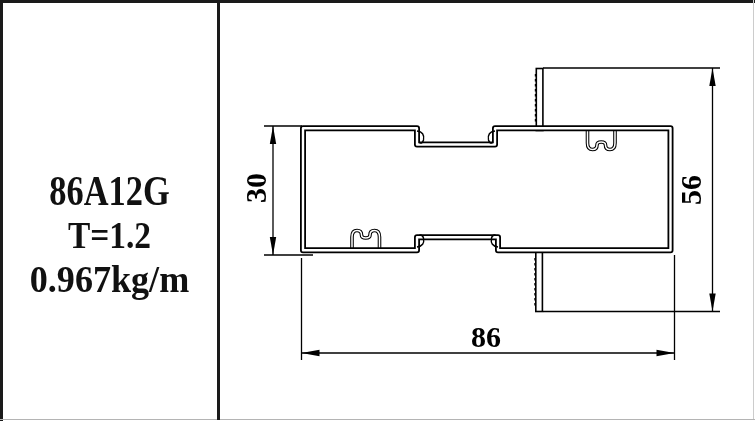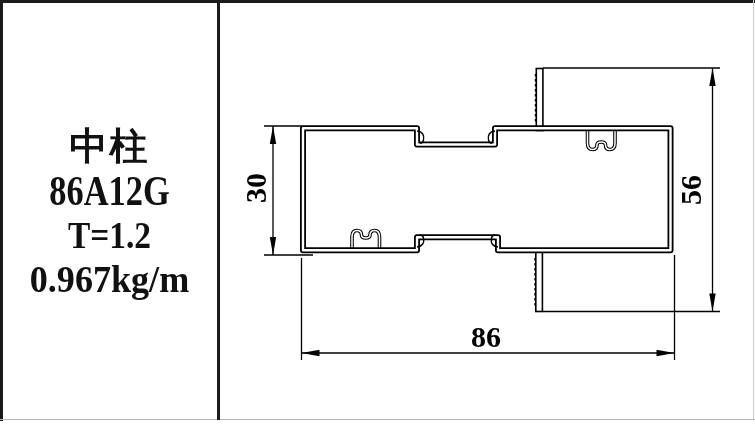--- a/index.html
+++ b/index.html
@@ -40,21 +40,20 @@
 
 <div class="frame">
 
   <div class="border border-top"></div>
   <div class="border border-left"></div>
   <div class="border-bottom border" style="background:#b4b4b4;"></div>
   <div class="border-right border" style="background:#cccccc;"></div>
   <div class="border divider"></div>
 
   <div class="panel">
-    <div class="line pl-name">中柱</div>
     <div class="line pl-model">86A12G</div>
     <div class="line pl-thick">T=1.2</div>
     <div class="line pl-weight">0.967kg/m</div>
   </div>
 
   <svg width="755" height="427" viewBox="0 0 755 427">
 
     <g>
       <path class="blk" stroke-width="3.6" d="M 587.5,130 L 587.5,143 Q 587.5,149.5 592.5,149.5 Q 597,149.5 597,145 Q 597,142 601.2,142 Q 605.5,142 605.5,145 Q 605.5,149.5 610,149.5 Q 615,149.5 615,143 L 615,130"></path>
       <path class="wht" stroke-width="1.5" d="M 587.5,130 L 587.5,143 Q 587.5,149.5 592.5,149.5 Q 597,149.5 597,145 Q 597,142 601.2,142 Q 605.5,142 605.5,145 Q 605.5,149.5 610,149.5 Q 615,149.5 615,143 L 615,130"></path>

